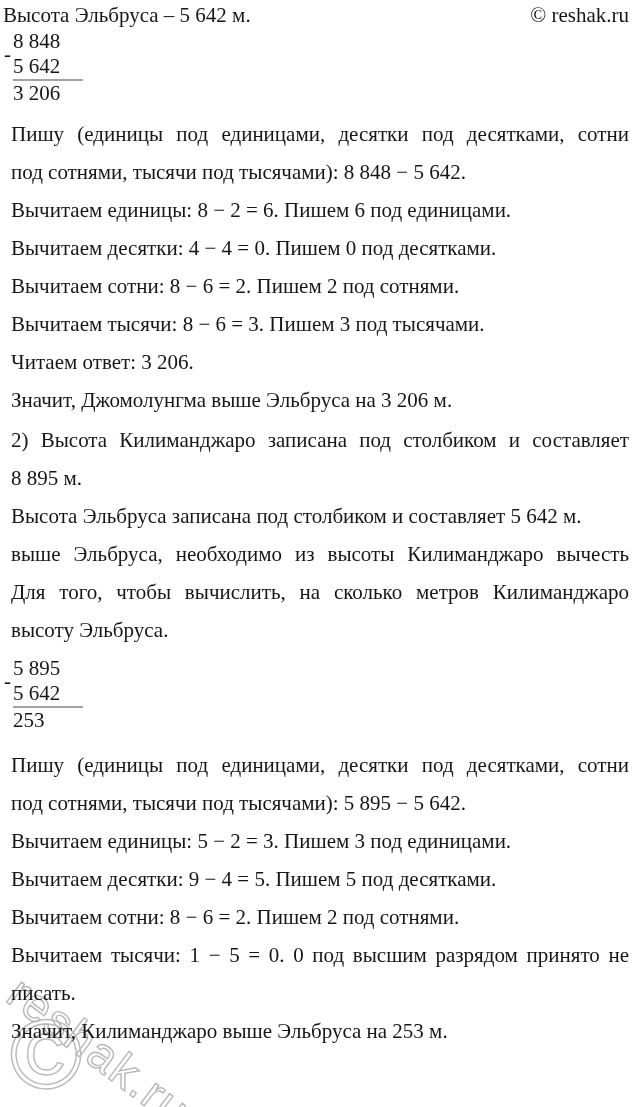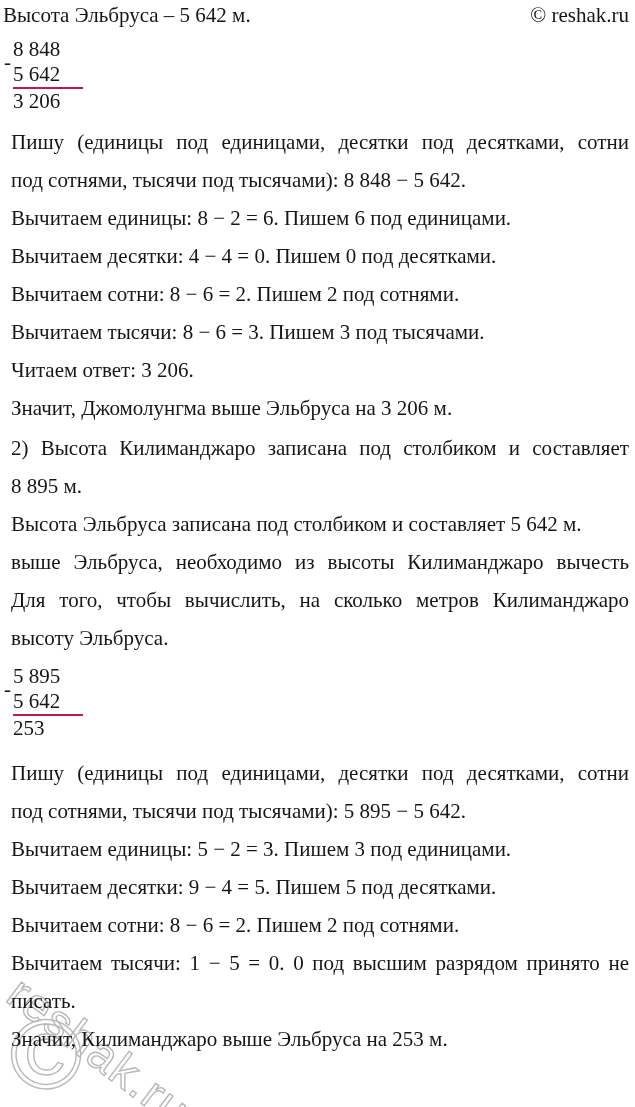--- a/index.html
+++ b/index.html
@@ -12,21 +12,21 @@
     position: relative;
     overflow: hidden;
     box-sizing: border-box;
     padding: 3px 6px 0 3px;
   }
   .content { position: relative; z-index: 2; }
   .header {
     display: flex;
     justify-content: space-between;
     align-items: center;
-    margin-bottom: 9px;
+    margin-bottom: 1px;
   }
   .line {
     line-height: 25px;
     margin-bottom: 13px;
     white-space: normal;
     margin-left: 8px;
   }
   .just {
     text-align: justify;
     text-align-last: justify;
@@ -37,21 +37,21 @@
     margin: 0 0 16px 10px;
     width: 70px;
   }
   .sub-block.second { margin-top: 5px; margin-bottom: 0; }
   .sub-row {
     text-align: left;
     padding-right: 3px;
     line-height: 25px;
     white-space: nowrap;
   }
-  .sub-row.under { border-bottom: 2px solid #be185d; }
+  .sub-row.under { border-bottom: 2px solid #a3a3a3; }
   .sub-minus {
     position: absolute;
     left: -9px;
     top: 13px;
     line-height: 25px;
   }
   .after-block { margin-top: 20px; }
   .watermark {
     position: absolute;
     left: -4px;

